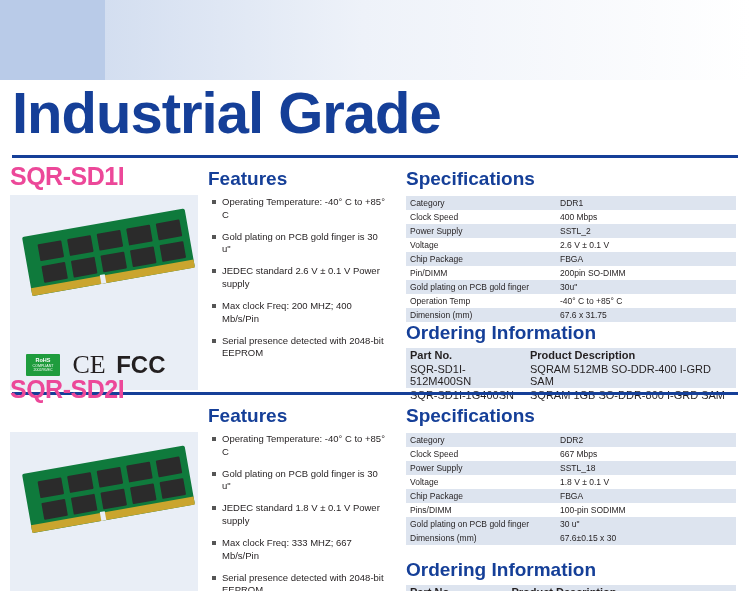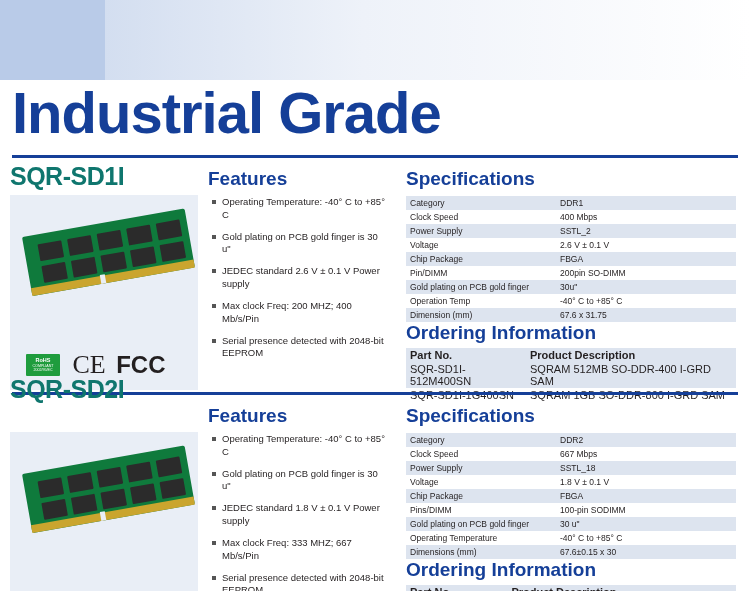--- a/index.html
+++ b/index.html
@@ -36,21 +36,21 @@
   }
 
   .hr-blue {
     position:absolute; left:12px; width:726px; height:3px; background:#153f98;
   }
 
   
   .section { position:absolute; left:0; width:750px; }
   .prod-name {
     position:absolute; left:10px; font-size:25px; font-weight:bold;
-    color:#0f766e; letter-spacing:-0.5px;
+    color:#ec4899; letter-spacing:-0.5px;
   }
   .img-bg {
     position:absolute; left:10px; width:188px; background:#e9eef6;
   }
   .ram {
     position:absolute;
     background:#0f7a3c;
     border-radius:2px;
   }
 
@@ -281,24 +281,20 @@
             <td class="v">FBGA</td>
           </tr>
         <tr class="even">
             <td class="k">Pins/DIMM</td>
             <td class="v">100-pin SODIMM</td>
           </tr>
         <tr class="odd">
             <td class="k">Gold plating on PCB gold finger</td>
             <td class="v">30 u"</td>
           </tr>
-        <tr class="even">
-            <td class="k">Operating Temperature</td>
-            <td class="v">-40° C to +85° C</td>
-          </tr>
         <tr class="odd">
             <td class="k">Dimensions (mm)</td>
             <td class="v">67.6±0.15 x 30</td>
           </tr>
       </tbody>
     </table>
 
     <div class="col-head" style="left:406px; top:559px;">Ordering Information</div>
     <table class="order" style="left:406px; top:585px;">
       <thead>

